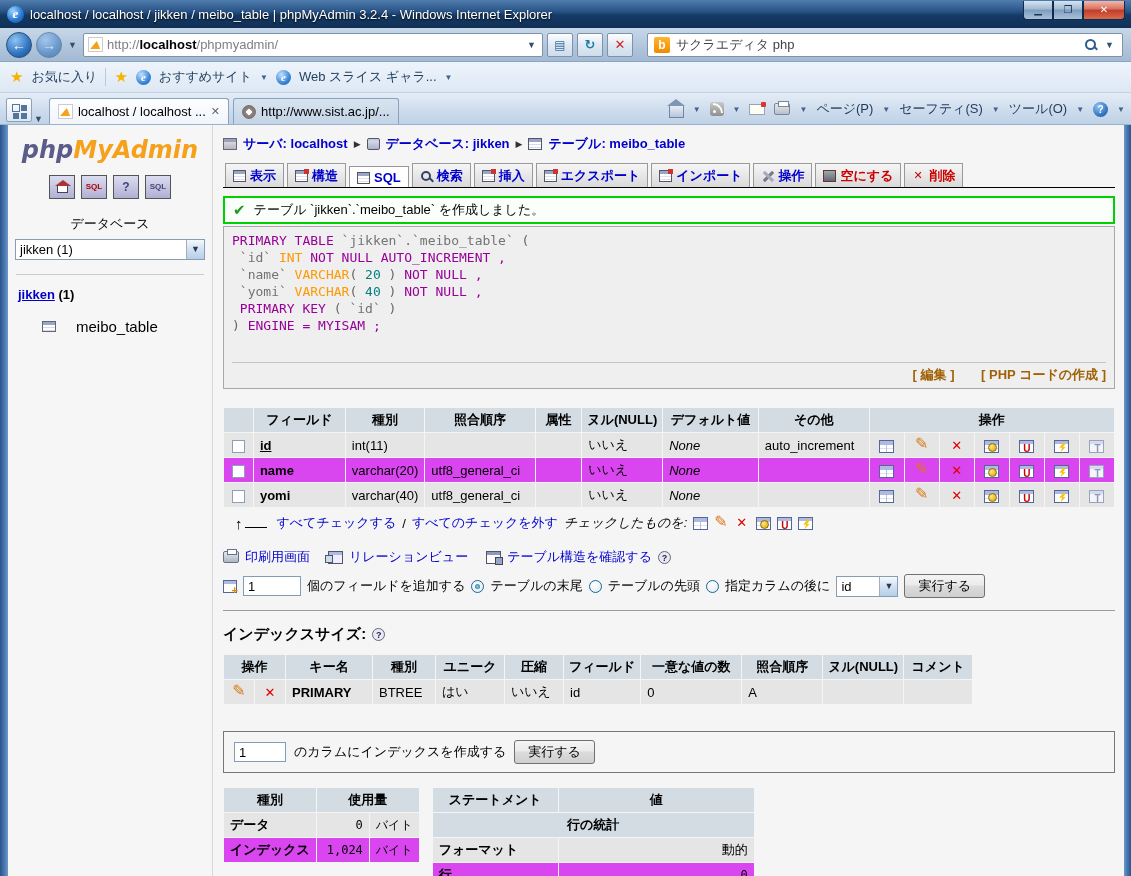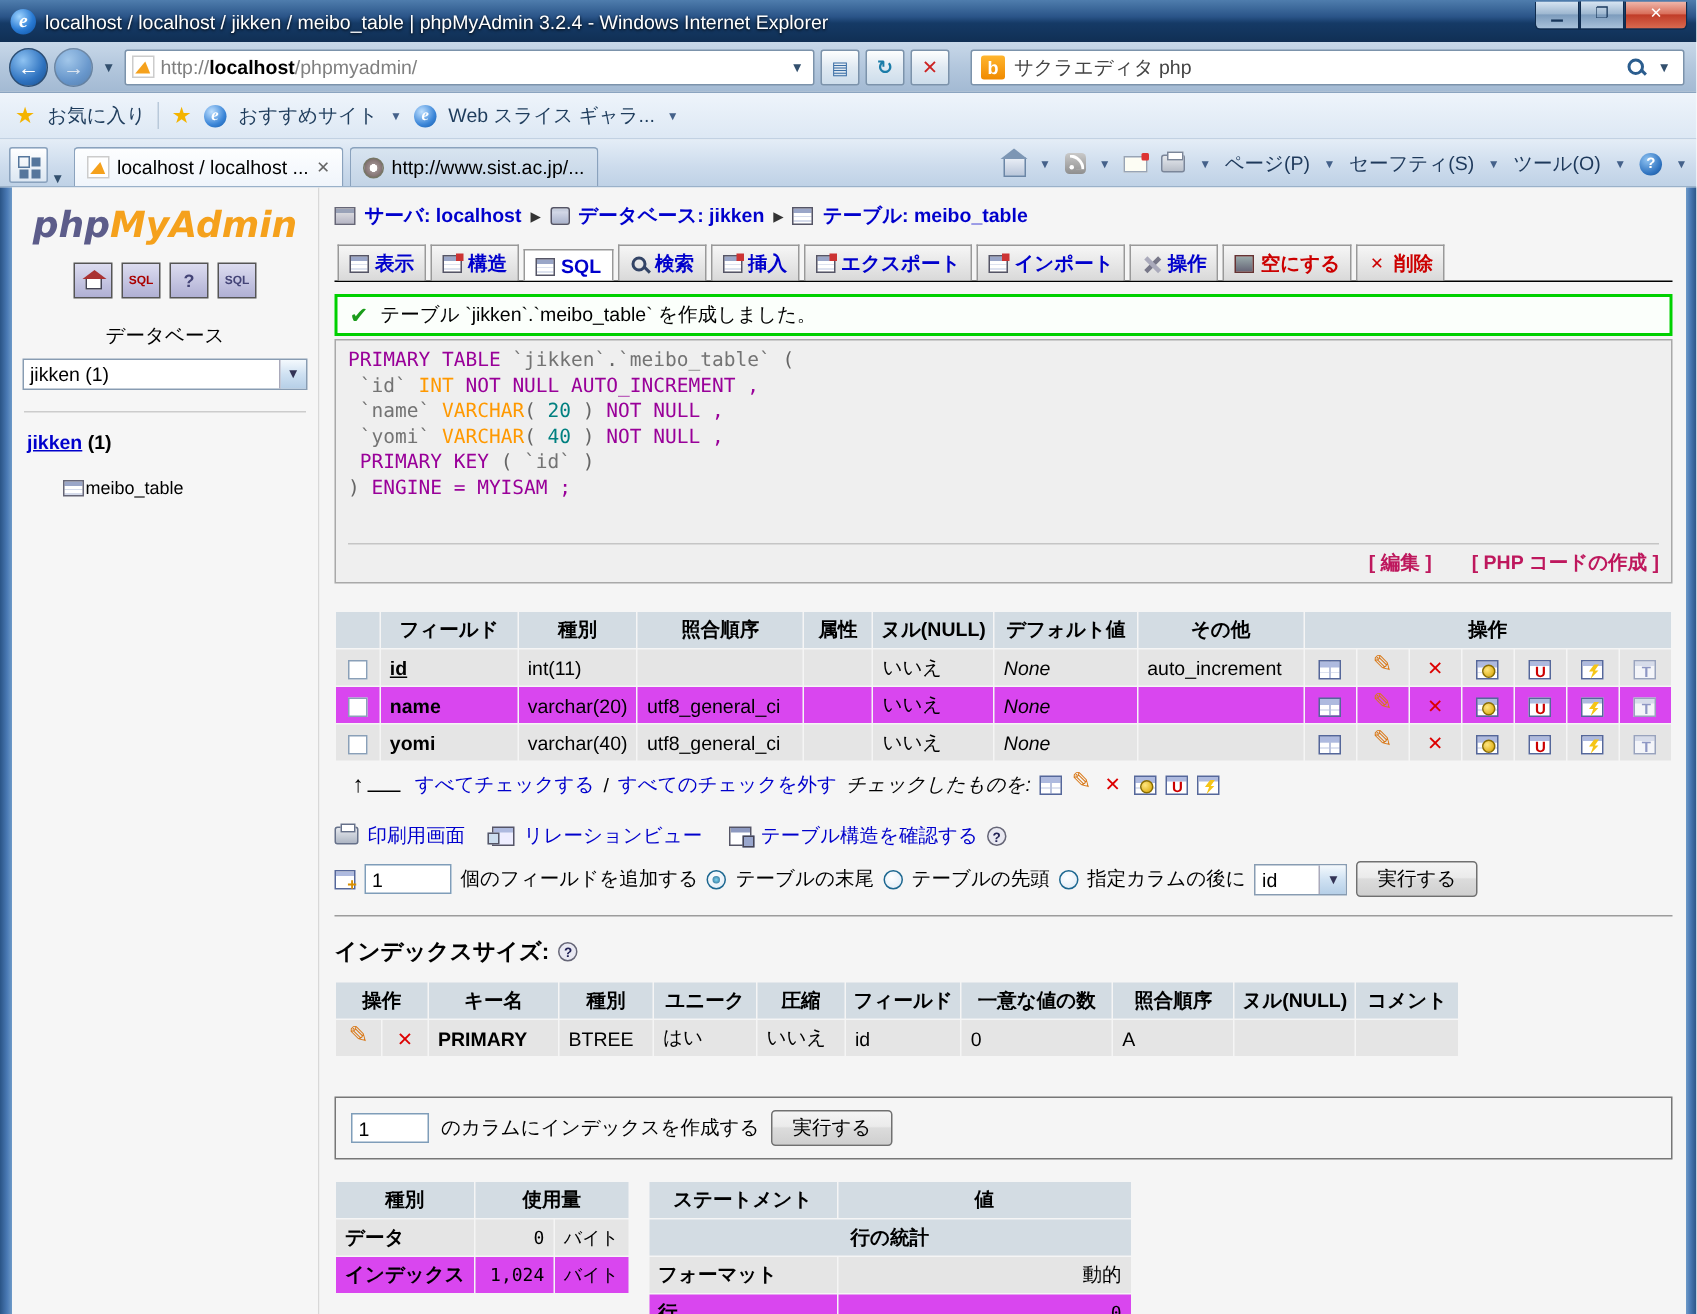--- a/index.html
+++ b/index.html
@@ -118,21 +118,21 @@
   .sql-badge { color:#a00; }
   .db-label { text-align:center; margin-top:16px; color:#000; }
   .db-select { margin:6px auto 0; width:190px; height:21px; border:1px solid #889cb2; background:#fff;
     display:flex; align-items:center; }
   .db-select .val { flex:1; padding-left:4px; }
   .sel-arrow { width:18px; height:100%; border-left:1px solid #aab; text-align:center; font-size:9px; line-height:19px;
     background:linear-gradient(#f4f9fd,#cfe1f2 50%,#b6cfe7); color:#335; }
   .side-hr { border:none; border-top:1px solid #ccc; margin:14px 8px 0; }
   .db-link-row { margin:12px 0 0 10px; font-weight:bold; }
   .db-link { color:#0000cc; }
-  .tbl-row { margin:16px 0 0 10px; display:flex; align-items:center; gap:1px; font-size:12px;padding-left:24px; }
+  .tbl-row { margin:16px 0 0 10px; display:flex; align-items:center; gap:20px; font-size:15px;padding-left:24px; }
 
   .main { flex:1; background:#f5f5f5; padding:10px 9px 0 10px; overflow:hidden; position:relative; }
 
   .crumb { display:flex; align-items:center; gap:6px; font-weight:bold; white-space:nowrap; }
   .crumb a { color:#0000cc; text-decoration:none; }
   .crumb .sep { color:#333; font-size:9px; }
   .ic-server { width:14px; height:12px; background:linear-gradient(#e8e8e8,#b5b5c5); border:1px solid #667;
     box-shadow:inset 0 3px 0 #99a2b8; }
   .ic-db { width:13px; height:12px; background:linear-gradient(#dfe3ef,#aab3cc); border:1px solid #556; border-radius:2px;
     box-shadow:inset 0 2px 0 #c7cede; }
@@ -162,21 +162,21 @@
   .ti-mark::after { content:""; position:absolute; right:-2px; top:-2px; width:5px; height:5px; background:#c33; }
 
   .msg-ok { margin-top:8px; border:2px solid #00d000; background:#fbfffb; display:flex; align-items:center; gap:8px;
     padding:3px 8px; }
   .check-ok { color:#1a9c1a; font-size:15px; font-weight:bold; }
 
   .sqlbox { margin-top:2px; border:1px solid #a9a9a9; background:#efefef; padding:5px 8px 4px; }
   .sqlcode { font-family:"DejaVu Sans Mono","Liberation Mono",monospace; font-size:13px; line-height:17px; white-space:pre; }
   .sk { color:#990099; } .si { color:#737373; } .st { color:#ff9900; } .sn { color:#008080; } .sp { color:#666666; }
   .sql-links { text-align:right; margin-top:28px; border-top:1px solid #c5c5c5; padding-top:3px; font-weight:bold; }
-  .sql-links a { color:#be185d; text-decoration:none;padding-left:23px; }
+  .sql-links a { color:#a16207; text-decoration:none;padding-left:23px; }
 
   table.pma { border-collapse:separate; border-spacing:1px; }
   table.pma th { background:#d3dce3; font-weight:bold; padding:3px 5px; text-align:center; white-space:nowrap; }
   table.pma td { padding:3px 6px; white-space:nowrap; }
   .r-a td { background:#e5e5e5; }
   .r-b td { background:#d946ef; }
   td.c { text-align:center; }
   td.r { text-align:right; }
   .fieldname { font-weight:bold; }
   .pk { text-decoration:underline; }

